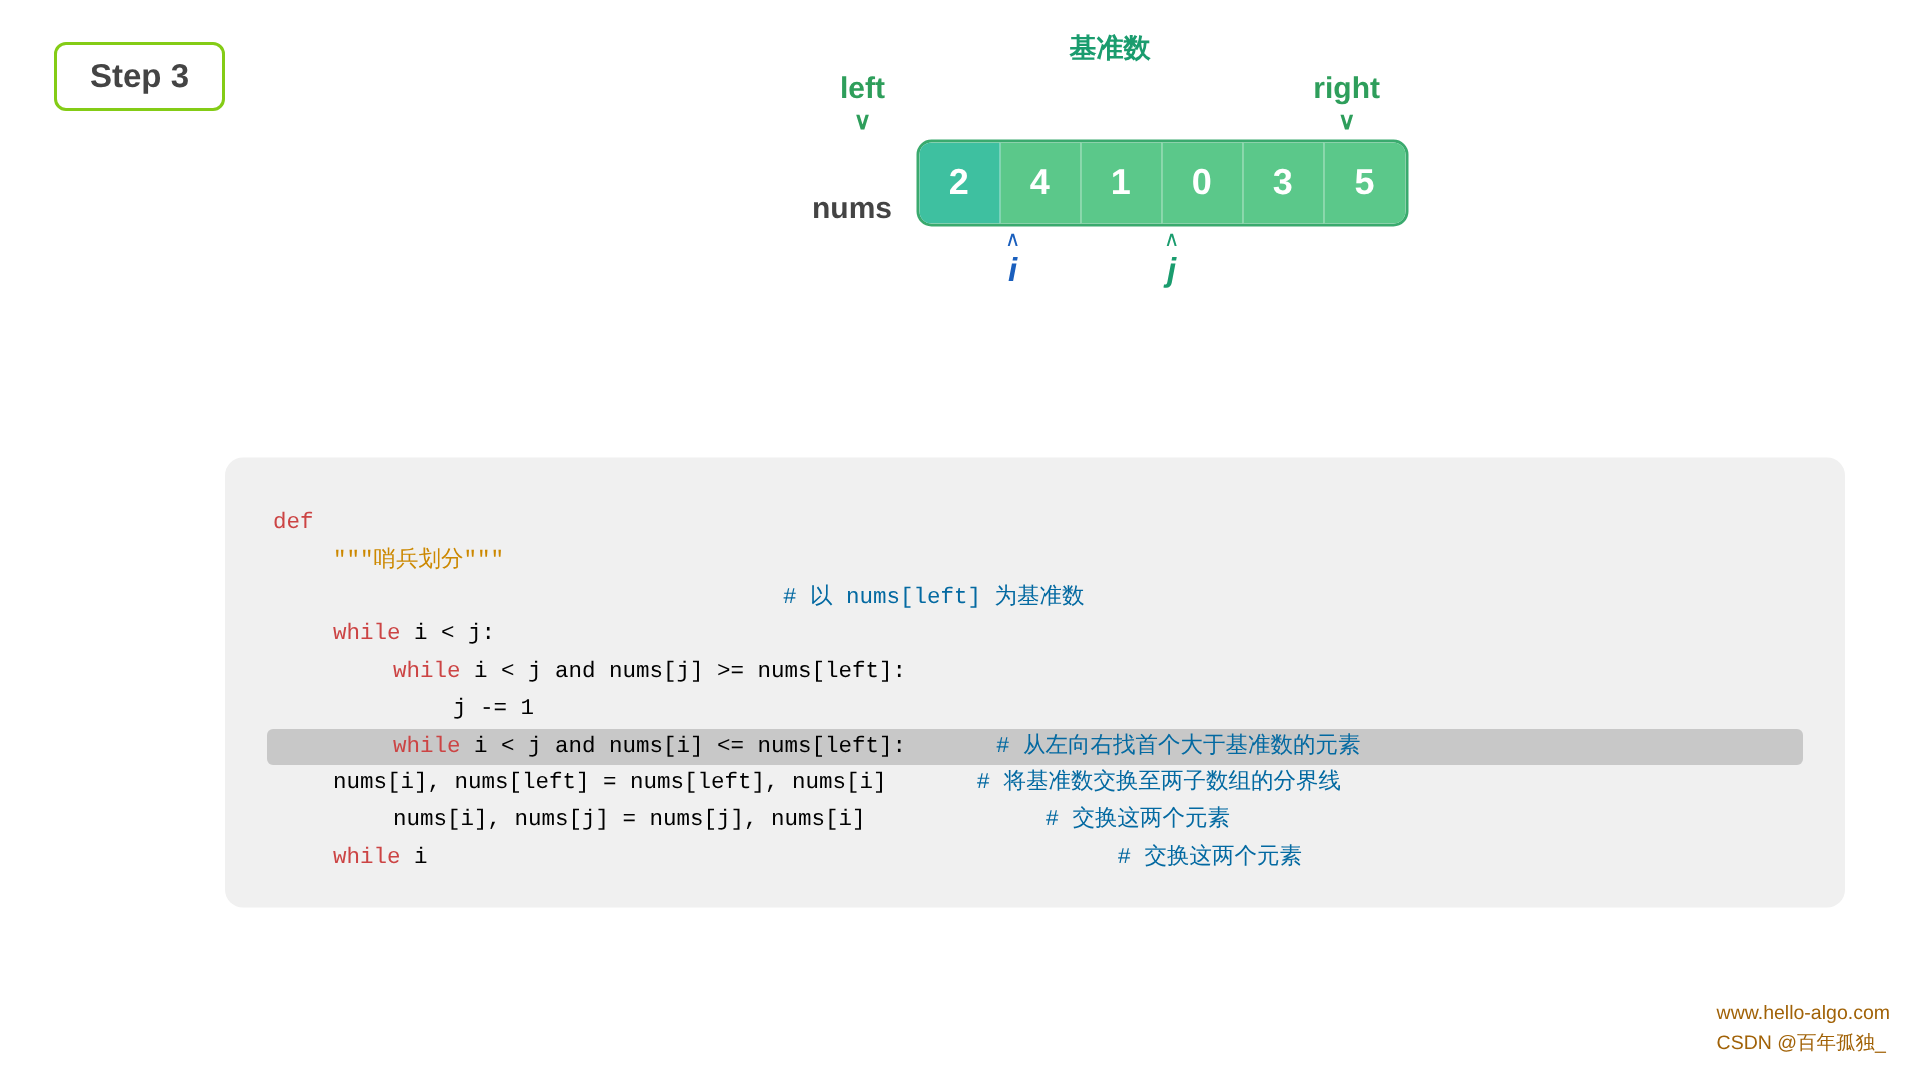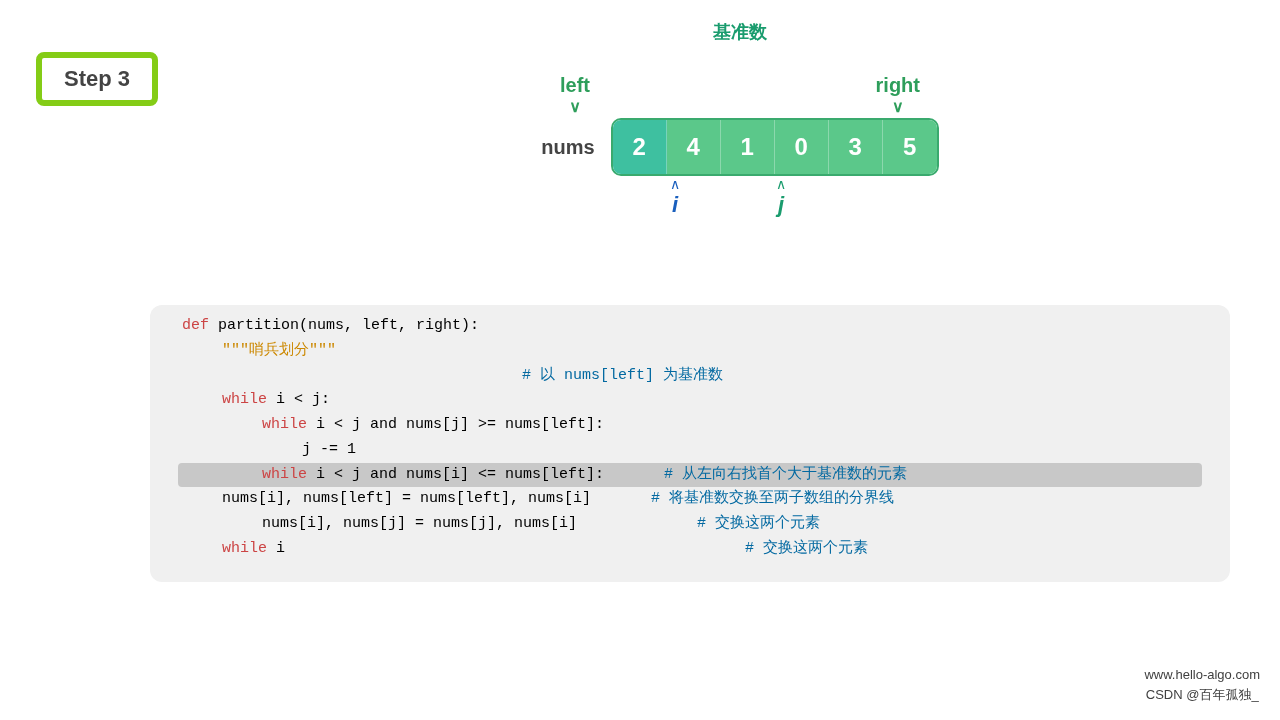--- a/index.html
+++ b/index.html
@@ -10,28 +10,27 @@
       font-family: 'Segoe UI', Arial, sans-serif;
       overflow: hidden;
       position: relative;
     }
 
     
     .step-badge {
       position: absolute;
       top: 28px;
       left: 36px;
-      border: 6px solid #84cc16;
+      border: 2px solid #84cc16;
       border-radius: 8px;
       padding: 8px 22px;
       font-size: 22px;
       font-weight: bold;
       color: #444;
       background: #fff;
-      margin-top: 24px;
     }
 
     
     .viz-area {
       position: absolute;
       top: 20px;
       left: 300px;
       right: 100px;
       display: flex;
       flex-direction: column;
@@ -52,34 +51,33 @@
       align-items: flex-end;
       margin-bottom: 2px;
     }
 
     .pointer-left, .pointer-right {
       font-size: 20px;
       font-weight: bold;
       display: flex;
       flex-direction: column;
       align-items: center;
-      margin-top: 26px;
     }
 
     .pointer-left { color: #2e9e5b; }
     .pointer-right { color: #2e9e5b; }
 
     .arrow-down {
       font-size: 16px;
       color: #2e9e5b;
     }
 
     .array-container {
       display: flex;
-      align-items: center;
+      align-items: flex-end;
       gap: 0;
     }
 
     .nums-label {
       font-size: 20px;
       font-weight: bold;
       color: #444;
       margin-right: 16px;
     }
 
@@ -108,21 +106,21 @@
     .cell-normal { background: #5bc88a; }
 
     
     .code-block {
       position: absolute;
       top: 305px;
       left: 150px;
       right: 50px;
       background: #f0f0f0;
       border-radius: 12px;
-      padding: 9px 32px 20px 32px;
+      padding: 32px 32px 20px 32px;
       font-family: 'Courier New', Courier, monospace;
       font-size: 15px;
       line-height: 1.65;
     }
 
     .code-line {
       white-space: pre;
       display: flex;
       align-items: center;
     }
@@ -137,22 +135,22 @@
 
     .kw { color: #cc4444; }
     .str { color: #cc8800; }
     .cmt { color: #0369a1; }
 
     
     .watermark {
       position: absolute;
       bottom: 16px;
       right: 20px;
-      text-align: center;
-      color: #404040;
+      text-align: left;
+      color: #a16207;
       font-size: 13px;
       line-height: 1.5;
     }
   </style>
 </head>
 <body>
 
 <div class="step-badge">Step  3</div>
 
 <div class="viz-area">
@@ -190,21 +188,21 @@
     <div style="position:absolute; left:182px; display:flex; flex-direction:column; align-items:center;">
       <span style="font-size:14px; color:#1a9c6e;">∧</span>
       <span style="font-size:22px; font-weight:bold; color:#1a9c6e; font-style:italic;">j</span>
     </div>
   </div>
 </div>
 
 <div class="code-block">
 
   <div class="code-line">
-    <span class="kw">def </span><span>partition(nums, left, right):</span>
+    <span class="kw">def </span>
   </div>
 
   <div class="code-line">
     <span style="display:inline-block;width:40px;"></span>
     <span class="str">"""哨兵划分"""</span>
   </div>
 
   <div class="code-line">
     <span style="display:inline-block;width:40px;"></span>
     <span style="display:inline-block;width:300px;"></span>

